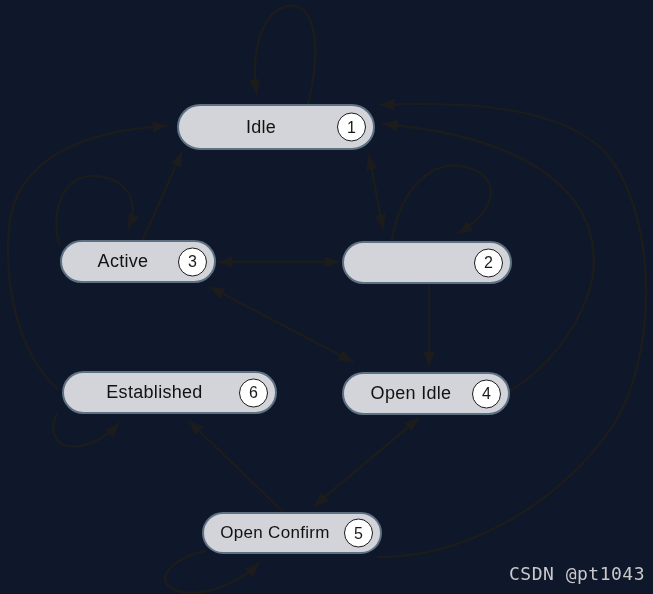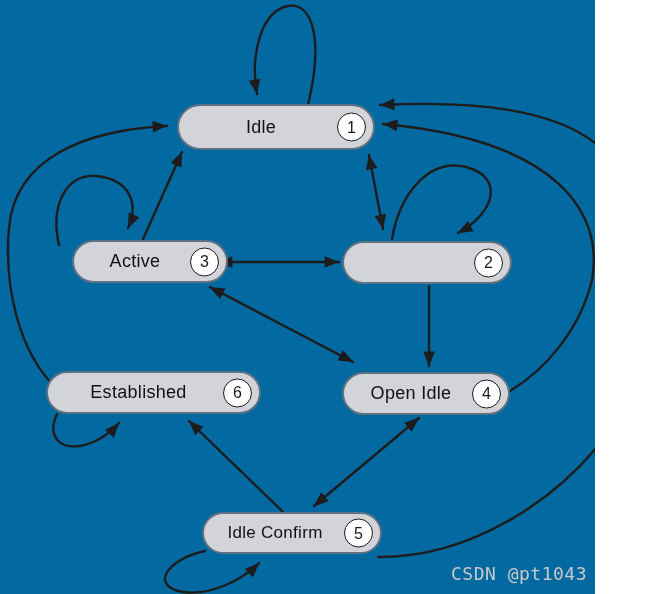--- a/index.html
+++ b/index.html
@@ -1,19 +1,19 @@
 <!DOCTYPE html>
 <html><head>
 <meta charset="utf-8">
 <style>
   html,body{margin:0;padding:0;background:#ffffff;}
   .stage{
     position:relative;
-    width:595px;height:594px;
-    background:#0369a1;
+    width:653px;height:594px;
+    background:#0f172a;
     overflow:hidden;
     font-family:"Liberation Sans", sans-serif;
   }
   .edges{position:absolute;left:0;top:0;}
   .state{
     position:absolute;
     box-sizing:border-box;
     background:#d3d4d9;
     border:2.5px solid #5d7183;
     border-radius:24px;
@@ -83,35 +83,35 @@
 
   <div class="state" style="left:177px;top:104px;width:198px;height:46px">
     <span class="state-label">Idle</span>
     <span class="state-number">1</span>
   </div>
 
   <div class="state" style="left:342px;top:241px;width:170px;height:43px">
     <span class="state-number">2</span>
   </div>
 
-  <div class="state" style="left:72px;top:240px;width:156px;height:43px">
+  <div class="state" style="left:60px;top:240px;width:156px;height:43px">
     <span class="state-label">Active</span>
     <span class="state-number">3</span>
   </div>
 
   <div class="state" style="left:342px;top:372px;width:168px;height:43px">
     <span class="state-label">Open Idle</span>
     <span class="state-number">4</span>
   </div>
 
   <div class="state" style="left:202px;top:512px;width:180px;height:42px">
-    <span class="state-label" style="padding-right:34px;font-size:17px">Idle Confirm</span>
+    <span class="state-label" style="padding-right:34px;font-size:17px">Open Confirm</span>
     <span class="state-number">5</span>
   </div>
 
-  <div class="state" style="left:46px;top:371px;width:215px;height:43px">
+  <div class="state" style="left:62px;top:371px;width:215px;height:43px">
     <span class="state-label">Established</span>
     <span class="state-number">6</span>
   </div>
 
   <div class="watermark">CSDN @pt1043</div>
 
 </div>
 
 </body></html>

